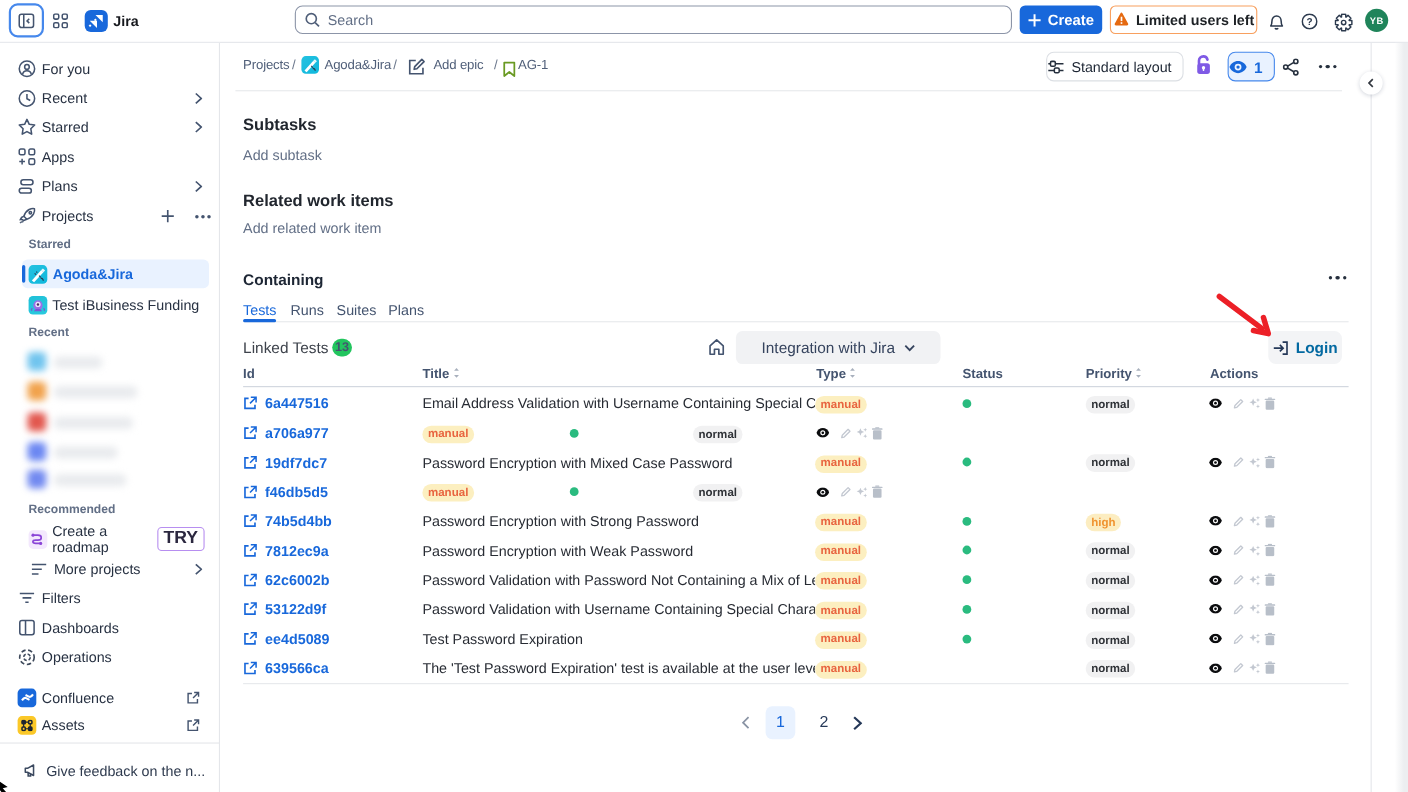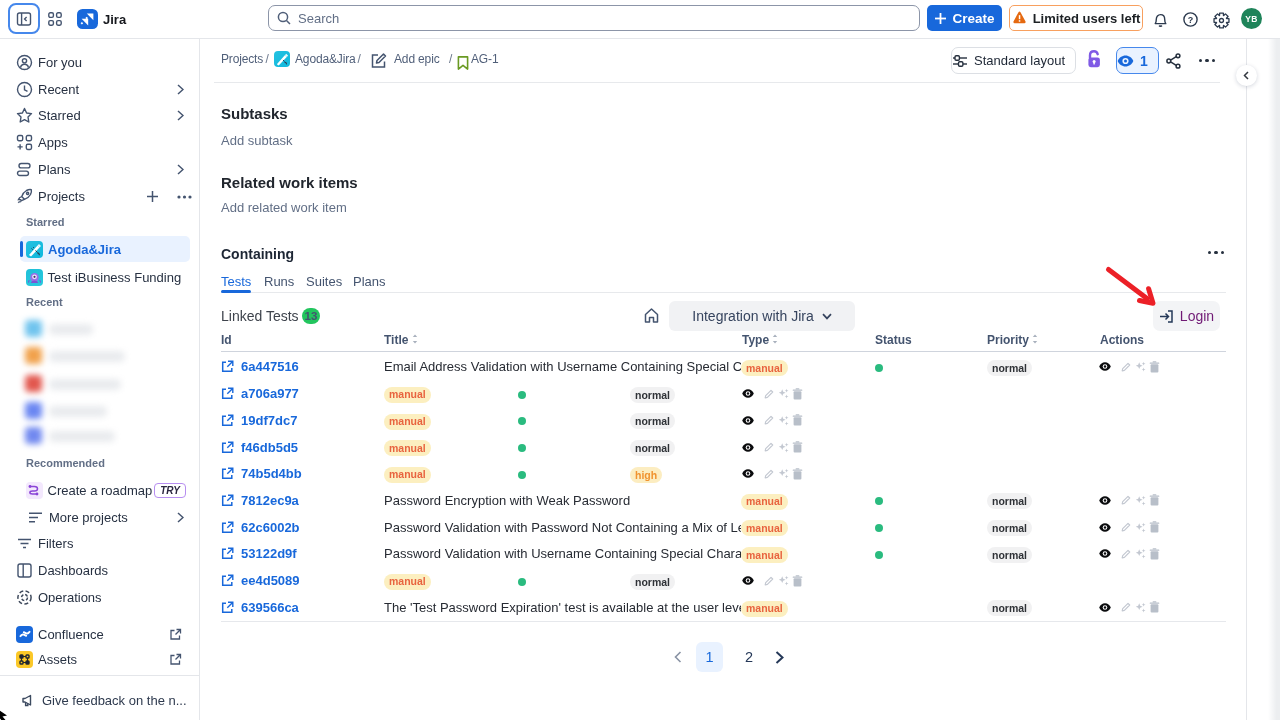--- a/index.html
+++ b/index.html
@@ -55,21 +55,21 @@
 .h16{position:absolute;font-size:15px;font-weight:bold;color:#21262e;}
 .muted14{position:absolute;font-size:13px;color:#626f86;}
 #tmdots{position:absolute;left:1208px;top:251px;display:flex;gap:3px;}
 .tabtxt{position:absolute;top:274px;font-size:13px;color:#44546f;}
 #tabline{position:absolute;left:221px;top:292px;width:1005px;height:1px;background:#e7e9ec;}
 #tabul{position:absolute;left:221px;top:290px;width:30px;height:3px;border-radius:2px;background:#1868db;}
 #linkedtests{position:absolute;left:221px;top:308px;font-size:14px;color:#3e434c;}
 #ltbadge{position:absolute;left:302px;top:308px;width:18px;height:16px;background:#22c55e;border-radius:8px;font-size:11.5px;font-weight:bold;color:#44546f;display:flex;align-items:center;justify-content:center;}
 #homeic{position:absolute;left:643px;top:307px;}
 #intdrop{position:absolute;left:669px;top:301px;width:186px;height:30px;background:#f1f2f4;border-radius:6px;display:flex;align-items:center;justify-content:center;gap:8px;font-size:14px;color:#36445e;font-weight:500;}
-#loginbtn{position:absolute;left:1153px;top:301px;width:67px;height:30px;background:#f3f4f6;border-radius:7px;display:flex;align-items:center;justify-content:center;gap:6px;font-size:14px;font-weight:400;color:#701a75;}
+#loginbtn{position:absolute;left:1153px;top:301px;width:67px;height:30px;background:#f3f4f6;border-radius:7px;display:flex;align-items:center;justify-content:center;gap:6px;font-size:14px;font-weight:700;color:#0369a1;}
 
 #thead{position:absolute;left:0;top:330px;width:1280px;height:22px;font-size:12px;font-weight:bold;color:#44546f;}
 #thead span{position:absolute;top:3px;}
 #theadline{position:absolute;left:221px;top:351px;width:1005px;height:1px;background:#cfd4dd;}
 #tbody{position:absolute;left:0;top:353.5px;width:1280px;}
 .trow{display:flex;align-items:center;height:26.72px;margin-left:221px;}
 .c-id{width:163px;display:flex;align-items:center;gap:7px;font-size:13px;font-weight:bold;color:#1868db;}
 .c-title{width:357px;font-size:13px;color:#272b33;white-space:nowrap;overflow:hidden;}
 .c-type{width:134px;}
 .badge-manual{display:inline-block;padding:1.5px 5px 2.5px;background:#fcefc0;border-radius:9px;font-size:10.5px;font-weight:bold;color:#e8643f;}
@@ -278,21 +278,21 @@
 <div class="sblabel" style="top:457px;">Recommended</div>
 <div class="sbrow" style="top:476.5px;padding-left:17.5px;">
 <div class="pico" style="background:#f3e8fd;display:flex;align-items:center;justify-content:center;">
 <svg width="12" height="12" viewBox="0 0 12 12" fill="none">
         <path d="M2 2.5 L6.5 2.5 C10.5 2.5 10.5 7 6.5 7 L4.5 7 C1 7 1 10 4.5 10 L8.5 10" stroke="#8b45d7" stroke-width="1.5"></path>
         <circle cx="2" cy="2.5" r="1.4" fill="#8b45d7"></circle>
         <circle cx="9" cy="10" r="1.4" fill="#8b45d7"></circle>
       </svg>
 </div>
 <span class="sbtxt">Create a roadmap</span>
-<span style="margin-left:auto;margin-right:6px;border:1px solid #b78ef0;border-radius:4px;padding:1px 5px;font-size:10px;font-weight:bold;color:#2b273f;font-style:italic;">TRY</span>
+<span style="margin-left:auto;margin-right:6px;border:1px solid #b78ef0;border-radius:4px;padding:1px 5px;font-size:16px;font-weight:bold;color:#2b273f;">TRY</span>
 </div>
 <div class="sbrow" style="top:503.5px;padding-left:19px;">
 <svg width="17" height="17" viewBox="0 0 17 17" fill="none" stroke="#44546f" stroke-width="1.5">
       <path d="M2 4.2 L15 4.2 M2 8.5 L11 8.5 M2 12.8 L8 12.8"></path>
     </svg>
 <span class="sbtxt">More projects</span>
 <svg class="sbchev" width="7" height="11" viewBox="0 0 7 11" fill="none" stroke="#44546f" stroke-width="1.5">
       <path d="M1 1 L6 5.5 L1 10"></path>
     </svg>
 </div>
@@ -530,20 +530,21 @@
             <rect x="3.6" y="0.3" width="3.8" height="1.3" rx=".5"></rect>
           </svg>
         </span>
       </div>
 </div>
 <div class="trow">
 <div class="c-id"><svg width="13" height="13" viewBox="0 0 13 13" fill="none" stroke="#1868db" stroke-width="1.5">
           <path d="M5 2.2 L1.7 2.2 L1.7 11.3 L10.8 11.3 L10.8 8"></path>
           <path d="M7 1.2 L11.8 1.2 L11.8 6 M11.6 1.4 L6.3 6.7" stroke-width="1.4"></path>
         </svg>19df7dc7</div>
+<div class="c-title">Password Encryption with Mixed Case Password</div>
 <div class="c-type"><span class="badge-manual">manual</span></div>
 <div class="c-status"><span class="gdot"></span></div>
 <div class="c-pri"><span class="pill">normal</span></div>
 <div class="c-act">
         <svg width="12" height="9" viewBox="0 0 12 9">
           <path d="M6 0.2 C8.6 0.2 10.8 1.9 11.8 4.5 C10.8 7.1 8.6 8.8 6 8.8 C3.4 8.8 1.2 7.1 0.2 4.5 C1.2 1.9 3.4 0.2 6 0.2 Z" fill="#0b0c0e"></path>
           <circle cx="6" cy="4.5" r="2.3" fill="#fff"></circle>
           <circle cx="6" cy="4.5" r="1.2" fill="#0b0c0e"></circle>
         </svg>
         <span style="display:flex;gap:3.5px;align-items:center;">
@@ -592,20 +593,21 @@
             <rect x="3.6" y="0.3" width="3.8" height="1.3" rx=".5"></rect>
           </svg>
         </span>
       </div>
 </div>
 <div class="trow">
 <div class="c-id"><svg width="13" height="13" viewBox="0 0 13 13" fill="none" stroke="#1868db" stroke-width="1.5">
           <path d="M5 2.2 L1.7 2.2 L1.7 11.3 L10.8 11.3 L10.8 8"></path>
           <path d="M7 1.2 L11.8 1.2 L11.8 6 M11.6 1.4 L6.3 6.7" stroke-width="1.4"></path>
         </svg>74b5d4bb</div>
+<div class="c-title">Password Encryption with Strong Password</div>
 <div class="c-type"><span class="badge-manual">manual</span></div>
 <div class="c-status"><span class="gdot"></span></div>
 <div class="c-pri"><span class="pill high">high</span></div>
 <div class="c-act">
         <svg width="12" height="9" viewBox="0 0 12 9">
           <path d="M6 0.2 C8.6 0.2 10.8 1.9 11.8 4.5 C10.8 7.1 8.6 8.8 6 8.8 C3.4 8.8 1.2 7.1 0.2 4.5 C1.2 1.9 3.4 0.2 6 0.2 Z" fill="#0b0c0e"></path>
           <circle cx="6" cy="4.5" r="2.3" fill="#fff"></circle>
           <circle cx="6" cy="4.5" r="1.2" fill="#0b0c0e"></circle>
         </svg>
         <span style="display:flex;gap:3.5px;align-items:center;">
@@ -719,20 +721,21 @@
             <rect x="3.6" y="0.3" width="3.8" height="1.3" rx=".5"></rect>
           </svg>
         </span>
       </div>
 </div>
 <div class="trow">
 <div class="c-id"><svg width="13" height="13" viewBox="0 0 13 13" fill="none" stroke="#1868db" stroke-width="1.5">
           <path d="M5 2.2 L1.7 2.2 L1.7 11.3 L10.8 11.3 L10.8 8"></path>
           <path d="M7 1.2 L11.8 1.2 L11.8 6 M11.6 1.4 L6.3 6.7" stroke-width="1.4"></path>
         </svg>ee4d5089</div>
+<div class="c-title">Test Password Expiration</div>
 <div class="c-type"><span class="badge-manual">manual</span></div>
 <div class="c-status"><span class="gdot"></span></div>
 <div class="c-pri"><span class="pill">normal</span></div>
 <div class="c-act">
         <svg width="12" height="9" viewBox="0 0 12 9">
           <path d="M6 0.2 C8.6 0.2 10.8 1.9 11.8 4.5 C10.8 7.1 8.6 8.8 6 8.8 C3.4 8.8 1.2 7.1 0.2 4.5 C1.2 1.9 3.4 0.2 6 0.2 Z" fill="#0b0c0e"></path>
           <circle cx="6" cy="4.5" r="2.3" fill="#fff"></circle>
           <circle cx="6" cy="4.5" r="1.2" fill="#0b0c0e"></circle>
         </svg>
         <span style="display:flex;gap:3.5px;align-items:center;">

